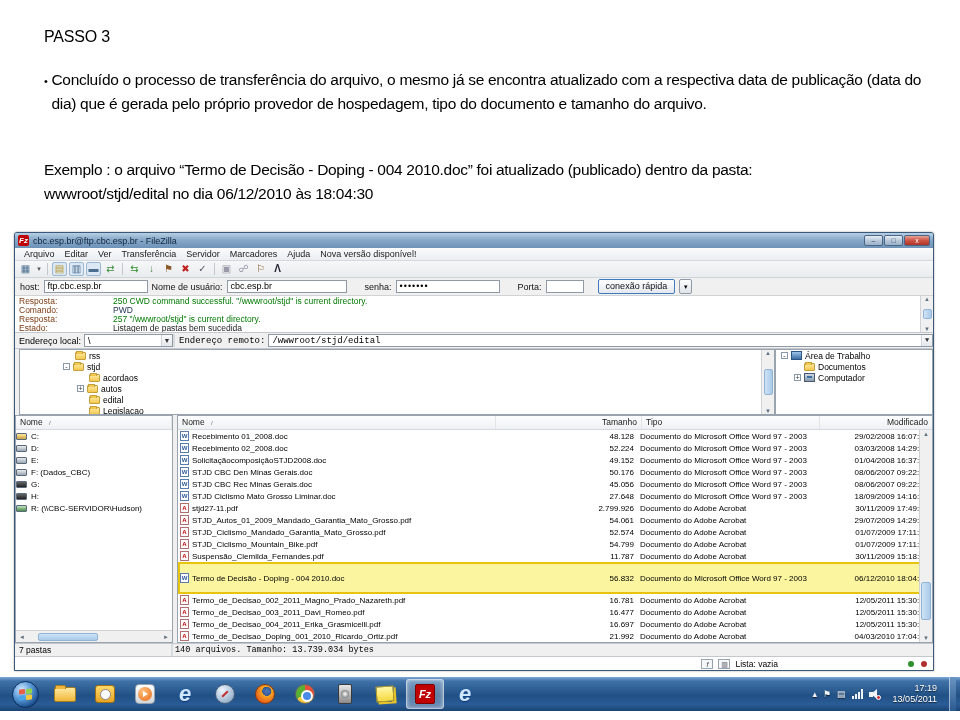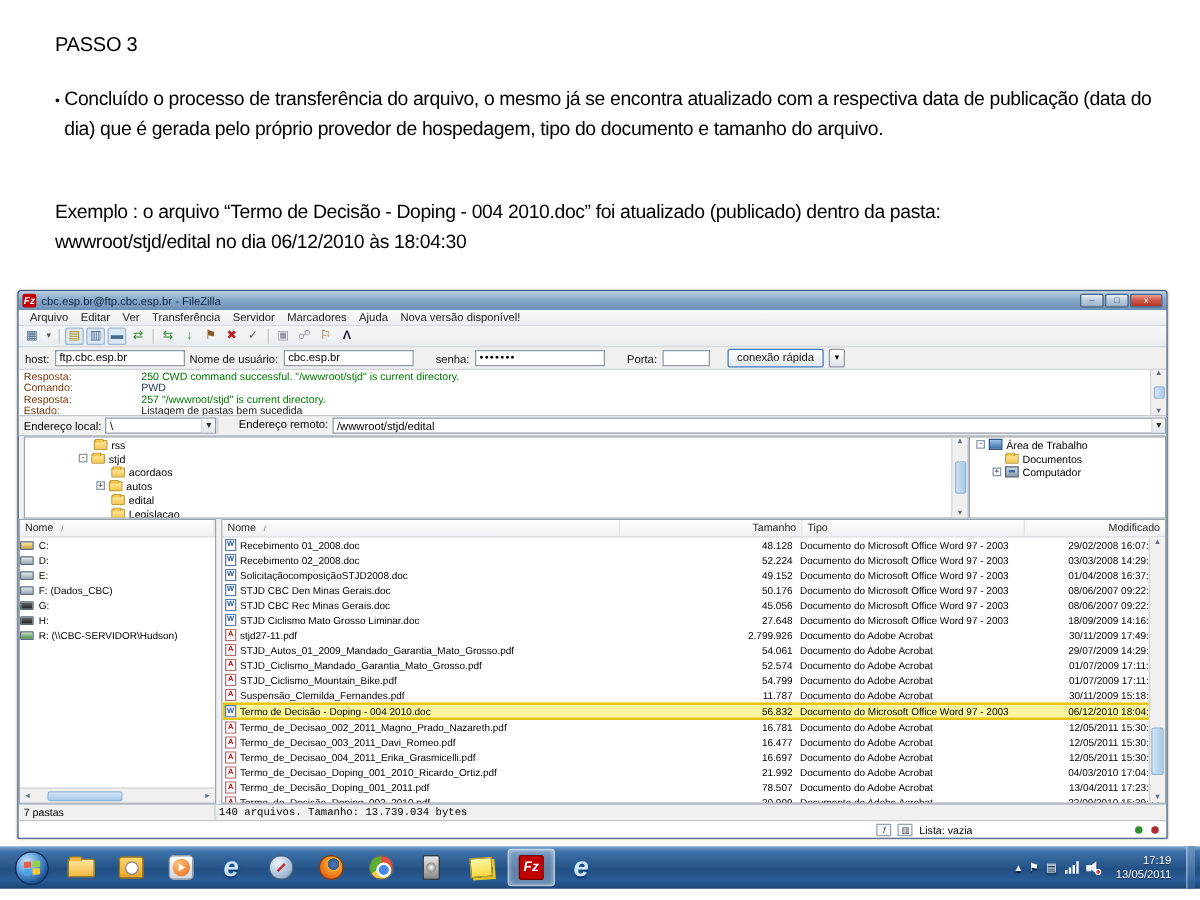--- a/index.html
+++ b/index.html
@@ -40,21 +40,21 @@
   .logline { display:flex; line-height:9px; font-size:8.5px; }
   .logline .llabel { width:94px; color:#7b3a10; flex:0 0 auto; }
   .logline .ltext.green { color:#007a00; }
   .logline .ltext.blue  { color:#23345c; }
   .logline .ltext.black { color:#222; }
   .vscroll { position:absolute; right:0; top:0; bottom:0; width:13px; background:#f0f0f0; border-left:1px solid #d0d3d6; display:flex; flex-direction:column; justify-content:space-between; align-items:center; font-size:6px; color:#607080; }
   .vscroll .thumb { width:9px; background:linear-gradient(90deg,#cfe3f5,#a9c9e8); border:1px solid #8fb4d6; border-radius:2px; }
 
   .addrrow { height:16px; background:#f0f0f0; display:flex; align-items:center; border-bottom:1px solid #c4c8cc; flex:0 0 auto; }
   .addrleft { width:158px; display:flex; align-items:center; padding-left:4px; gap:3px; flex:0 0 auto; }
-  .addrright { flex:1; display:flex; gap:3px; border-left:2px solid #d8dbde; padding-left:16px; }
+  .addrright { flex:1; display:flex; align-items:center; gap:3px; border-left:2px solid #d8dbde; padding-left:4px;font-family:Liberation Mono, monospace; }
   .combo { height:13px; background:#fff; border:1px solid #8f9aa5; display:flex; align-items:center; font-size:9px; }
   .combo .cval { flex:1; padding:0 3px; white-space:nowrap; overflow:hidden; }
   .combo .carrow { width:11px; text-align:center; font-size:7px; color:#333; border-left:1px solid #cfd4d9; background:linear-gradient(#fbfbfb,#e4e8ec); height:100%; line-height:11px; }
 
   .treesrow { height:66px; display:flex; flex:0 0 auto; }
   .treepanel { background:#fff; border:1px solid #9aa4ae; overflow:hidden; position:relative; }
   .treepanel.local { width:158px; flex:0 0 auto; }
   .treepanel.remote { flex:1; margin-left:4px; }
   .titem { display:flex; align-items:center; height:11px; font-size:8.5px; white-space:nowrap; }
   .expander { width:7px; height:7px; border:1px solid #8899aa; background:#fff; font-size:7px; line-height:5px; text-align:center; color:#334; margin-right:3px; flex:0 0 auto; }
@@ -70,21 +70,21 @@
   .listpanel.remote { flex:1; margin-left:4px; }
   .lheader { height:14px; background:linear-gradient(#fdfdfd,#eef1f4); border-bottom:1px solid #d7dadd; display:flex; align-items:center; font-size:8.5px; color:#222; flex:0 0 auto; }
   .lheader .hcell { padding:0 4px; border-right:1px solid #e2e5e8; height:100%; line-height:13px; white-space:nowrap; }
   .sortmark { font-size:6px; color:#667; margin-left:4px; }
 
   .frow { display:flex; align-items:center; height:12px; font-size:8px; white-space:nowrap; flex:0 0 auto; }
   .frow .fname { flex:0 0 316px; overflow:hidden; display:flex; align-items:center; padding-left:2px; }
   .frow .fsize { flex:0 0 146px; text-align:right; padding-right:6px; }
   .frow .ftype { flex:0 0 178px; overflow:hidden; }
   .frow .fmod  { flex:1; text-align:right; padding-right:4px; }
-  .frow.hl { background:#fbf5a0; border-top:2px solid #e7c50f; border-bottom:2px solid #e7c50f; box-shadow:inset 2px 0 0 #e7c50f, inset -2px 0 0 #e7c50f; height:14px; }
+  .frow.hl { background:#fbf5a0; border-top:2px solid #e7c50f; border-bottom:2px solid #e7c50f; box-shadow:inset 2px 0 0 #e7c50f, inset -2px 0 0 #e7c50f; height:32px; }
 
   .docico { width:9px; height:10px; background:#fff; border:1px solid #8899aa; font-size:6px; font-weight:bold; text-align:center; line-height:9px; margin-right:3px; flex:0 0 auto; }
   .docico.word { color:#2b579a; border-color:#5a7ab0; }
   .docico.pdf  { color:#c00000; border-color:#b07070; }
   .drvico { width:11px; height:7px; background:linear-gradient(#e8ebee,#9aa6b2); border:1px solid #5a6a7a; border-radius:1px; margin-right:4px; flex:0 0 auto; }
   .drvico.net { background:linear-gradient(#bfe3bf,#4a8a4a); }
   .drvico.sys { background:linear-gradient(#ffe9a0,#caa23c); }
 
   .hscroll { position:absolute; left:0; right:0; bottom:0; height:12px; background:#f0f0f0; border-top:1px solid #d0d3d6; display:flex; align-items:center; font-size:6px; color:#607080; }
   .hscroll .harrow { width:12px; text-align:center; }
@@ -198,21 +198,21 @@
     <span class="tbico" style="color:#99a">▣</span>
     <span class="tbico" style="color:#99a">☍</span>
     <span class="tbico" style="color:#8a5a2a">⚐</span>
     <span class="tbico" style="color:#223; font-weight:bold">Λ</span>
   </div>
 
   <div class="quickbar">
     <label>host:</label>
     <div class="qcinput" style="width:104px">ftp.cbc.esp.br</div>
     <label style="">Nome de usuário:</label>
-    <div class="qcinput" style="width:104px">cbc.esp.br</div>
+    <div class="qcinput" style="width:120px">cbc.esp.br</div>
     <label style="margin-left:14px">senha:</label>
     <div class="qcinput" style="width:104px; letter-spacing:1px">•••••••</div>
     <label style="margin-left:14px">Porta:</label>
     <div class="qcinput" style="width:38px"></div>
     <button class="qcbtn" style="margin-left:10px">conexão rápida</button>
     <span class="qcdrop">▾</span>
   </div>
 
   <div class="logpanel">
     <div class="logline">

